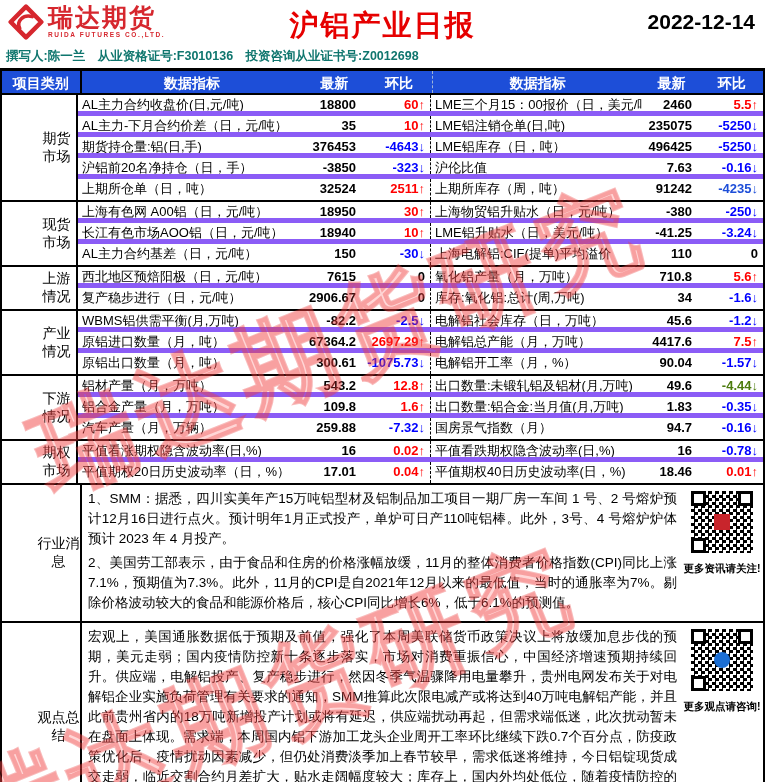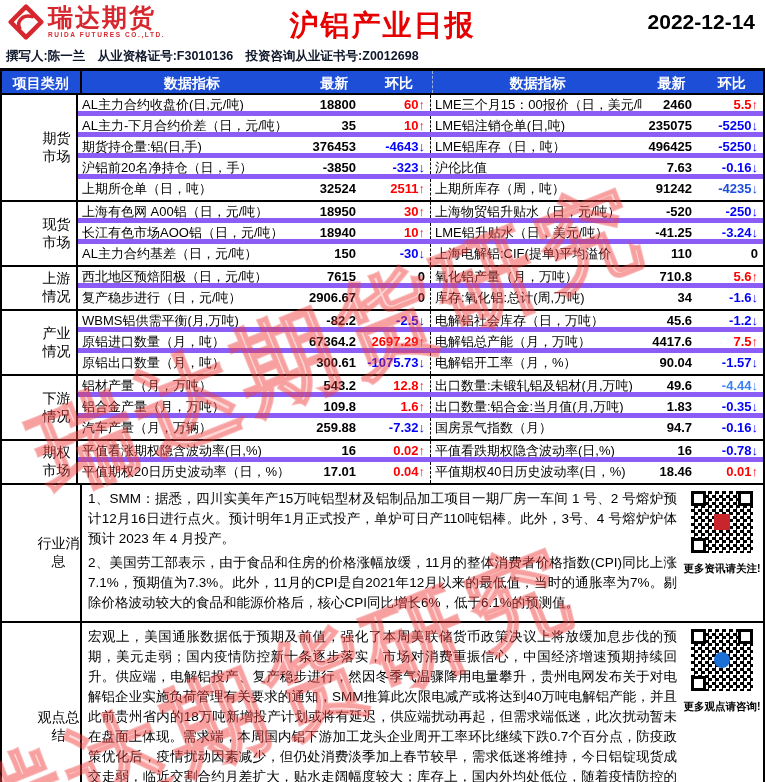--- a/index.html
+++ b/index.html
@@ -8,21 +8,21 @@
   .page { position:relative; width:765px; height:782px; background:#fff; overflow:hidden; }
 
   
   .hdr { position:relative; height:46px; padding:4px 8px 0 8px; }
   .logo { position:absolute; left:8px; top:4px; display:flex; align-items:flex-start; gap:4px; }
   .logo-txt { display:flex; flex-direction:column; }
   .logo-cn { color:#d6272e; font-weight:900; font-size:25px; letter-spacing:2px; line-height:26px; }
   .logo-en { color:#d6272e; font-size:6.5px; letter-spacing:1.6px; font-weight:bold; margin-top:1px; }
   .title { position:absolute; left:0; right:0; top:6px; text-align:center; color:#e60000; font-size:29px; font-weight:900; letter-spacing:2px; }
   .date { position:absolute; right:10px; top:10px; font-size:21px; font-weight:bold; color:#000; }
-  .byline { padding:2px 6px 3px 6px; font-size:12.5px; font-weight:bold; color:#0f172a; }
+  .byline { padding:2px 6px 3px 6px; font-size:12.5px; font-weight:bold; color:#0f766e; }
 
   
   .dtable { border:2px solid #000; border-top:3px solid #000; border-bottom:3px solid #000; }
   .thead { display:flex; background:#1d4ed8; color:#fff; font-weight:bold; font-size:14px; height:24px; line-height:24px; border-bottom:2px solid #000; text-align:center; }
   .cell { overflow:hidden; white-space:nowrap; }
   .c-cat { width:80px; }
   .c-lbl.l { width:222px; }
   .c-val.l { width:64px; }
   .c-chg.l { width:66px; }
   .c-lbl.r { width:212px; }
@@ -147,21 +147,21 @@
           </div>
         </div>
         <div class="section">
           <div class="cat">现货市场</div>
           <div class="rows">
             <div class="drow">
               <div class="cell c-lbl l">上海有色网 A00铝（日，元/吨）</div>
               <div class="cell c-val l">18950</div>
               <div class="cell c-chg l" style="color: rgb(255, 0, 0);">30↑</div>
               <div class="cell c-lbl r">上海物贸铝升贴水（日，元/吨）</div>
-              <div class="cell c-val r">-520</div>
+              <div class="cell c-val r">-380</div>
               <div class="cell c-chg r" style="color: rgb(0, 0, 255);">-250↓</div>
             </div>
             <div class="drow">
               <div class="cell c-lbl l">长江有色市场AOO铝（日，元/吨）</div>
               <div class="cell c-val l">18940</div>
               <div class="cell c-chg l" style="color: rgb(255, 0, 0);">10↑</div>
               <div class="cell c-lbl r">LME铝升贴水（日，美元/吨）</div>
               <div class="cell c-val r">-41.25</div>
               <div class="cell c-chg r" style="color: rgb(0, 0, 255);">-3.24↓</div>
             </div>
@@ -227,21 +227,21 @@
         </div>
         <div class="section">
           <div class="cat">下游情况</div>
           <div class="rows">
             <div class="drow">
               <div class="cell c-lbl l">铝材产量（月，万吨）</div>
               <div class="cell c-val l">543.2</div>
               <div class="cell c-chg l" style="color: rgb(255, 0, 0);">12.8↑</div>
               <div class="cell c-lbl r">出口数量:未锻轧铝及铝材(月,万吨)</div>
               <div class="cell c-val r">49.6</div>
-              <div class="cell c-chg r" style="color: #3b82f6;">-4.44↓</div>
+              <div class="cell c-chg r" style="color: #4d7c0f;">-4.44↓</div>
             </div>
             <div class="drow">
               <div class="cell c-lbl l">铝合金产量（月，万吨）</div>
               <div class="cell c-val l">109.8</div>
               <div class="cell c-chg l" style="color: rgb(255, 0, 0);">1.6↑</div>
               <div class="cell c-lbl r">出口数量:铝合金:当月值(月,万吨)</div>
               <div class="cell c-val r">1.83</div>
               <div class="cell c-chg r" style="color: rgb(0, 0, 255);">-0.35↓</div>
             </div>
             <div class="drow">

